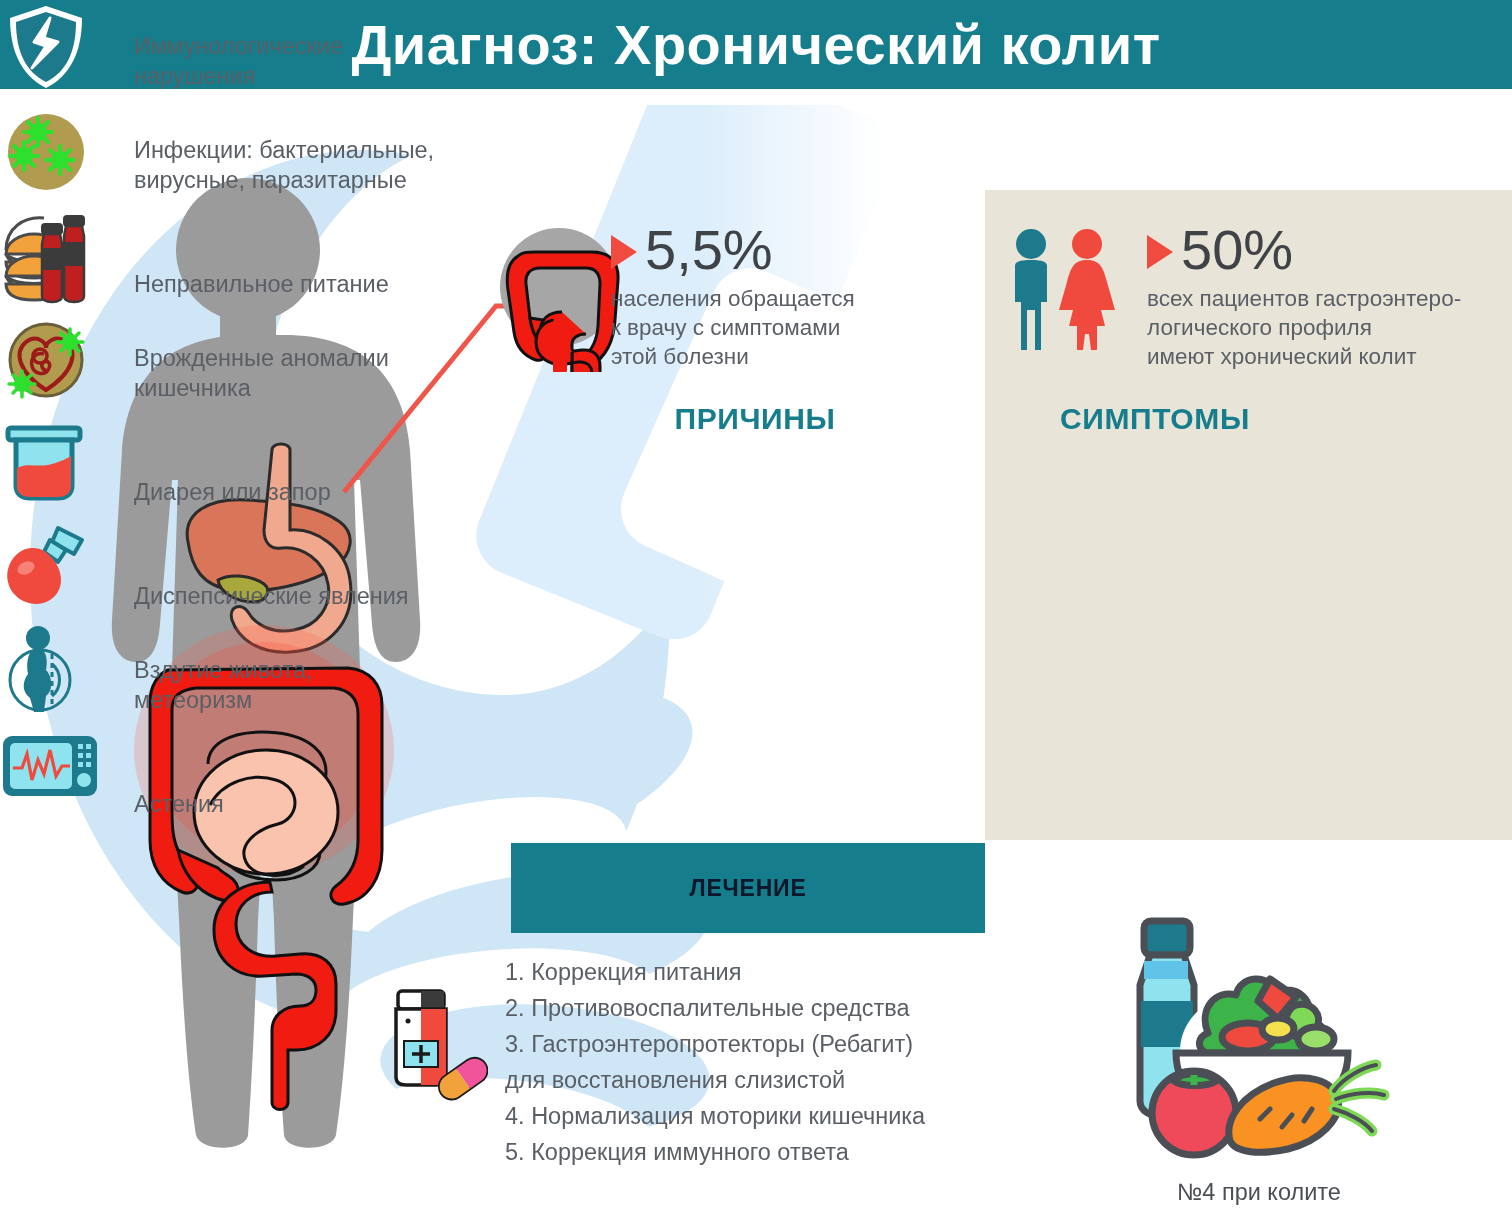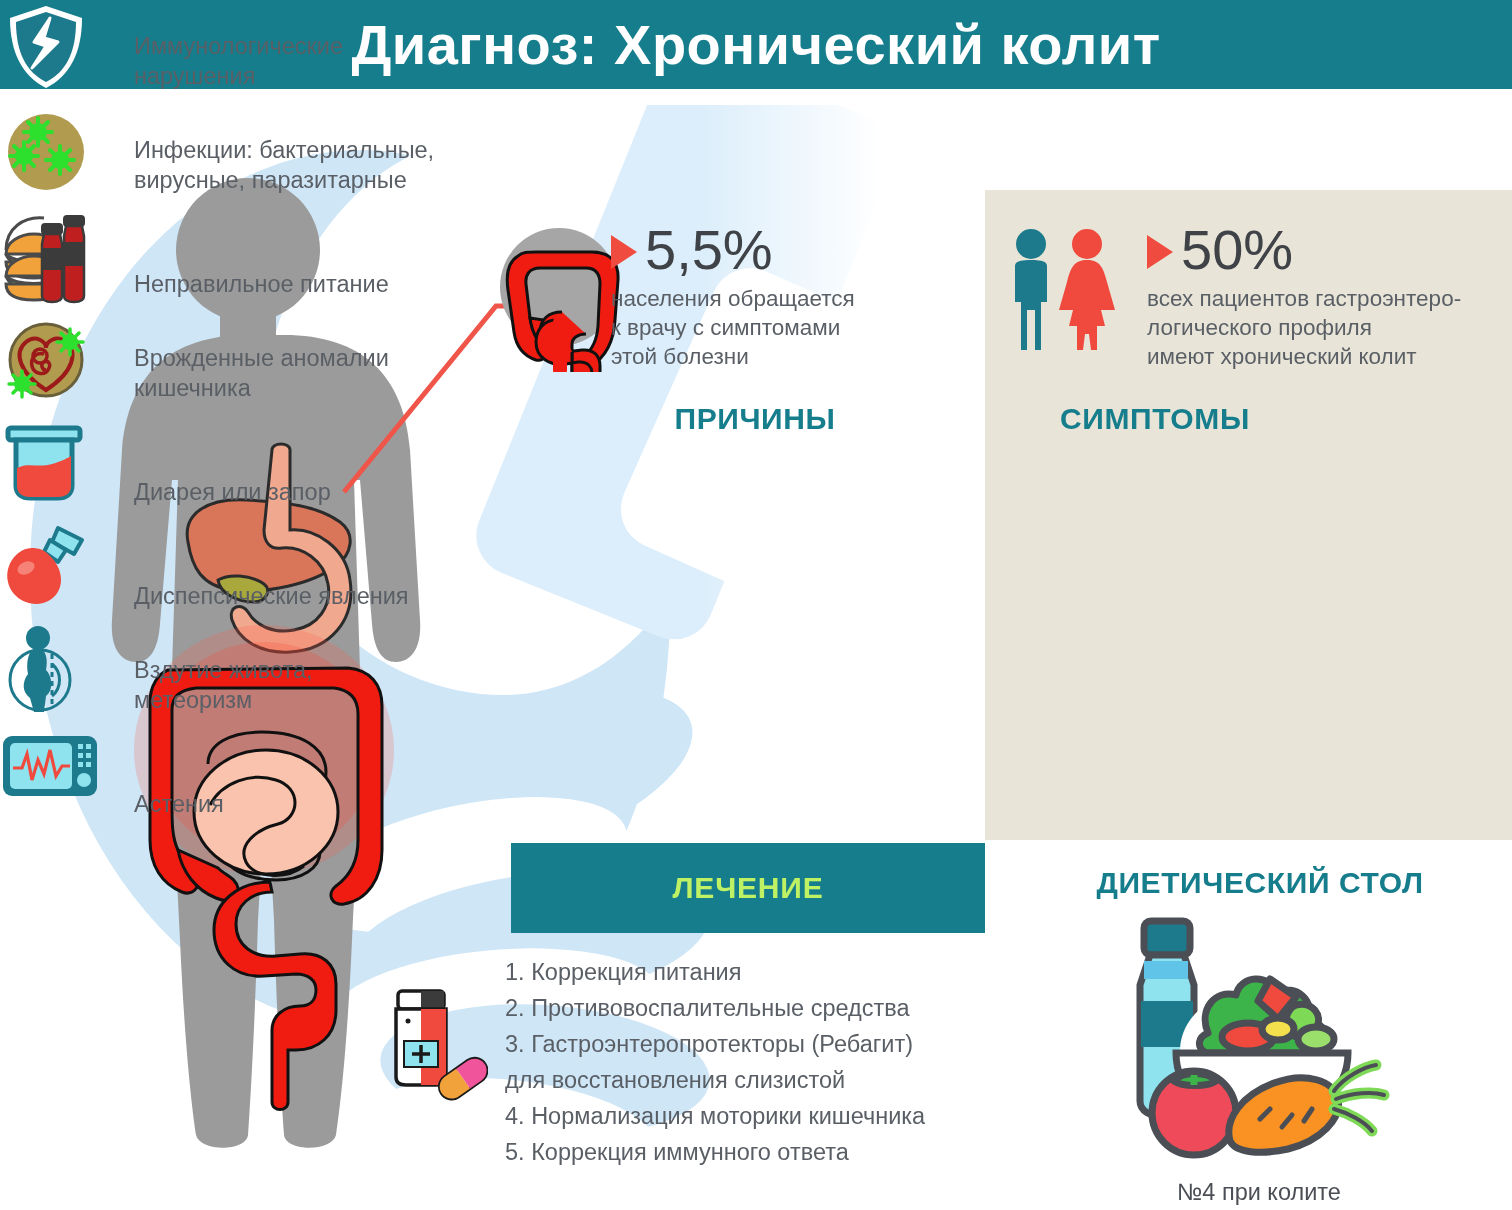--- a/index.html
+++ b/index.html
@@ -61,21 +61,21 @@
   .row-label{font-size:23.5px;color:#5a5f66;line-height:1.3;white-space:pre-line;margin-left:42px;}
 
   .causes{left:492px;top:440px;width:500px;}
   .symptoms{left:1008px;top:440px;width:470px;}
   .rowbox{position:relative;height:100px;margin-bottom:4px;}
   .rowbox .row{position:absolute;left:0;top:0;}
 
   
   .treat-band{position:absolute;left:511px;top:843px;width:474px;height:90px;background:#157d8c;z-index:6;
               display:flex;align-items:center;justify-content:center;}
-  .treat-band span{color:#bef264;font-size:30px;font-weight:bold;letter-spacing:.8px;}
+  .treat-band span{color:#0f172a;font-size:23px;font-weight:bold;letter-spacing:.8px;}
   .treat-list{position:absolute;left:505px;top:955px;width:520px;z-index:6;}
   .treat-item{font-size:23.5px;color:#5a5f66;line-height:1.53;white-space:pre-line;}
   .pill-icon{position:absolute;left:378px;top:985px;z-index:6;}
 
   
   .diet-wrap{position:absolute;left:1000px;top:905px;width:512px;height:285px;z-index:6;display:flex;align-items:center;flex-direction:column;}
   .diet-food{width:272px;flex:0 0 272px;position:relative;height:260px;}
   .diet-texts{margin-left:6px;}
   .diet-line{font-size:23.5px;color:#4b4f55;line-height:1.3;white-space:pre-line;margin-bottom:34px;}
 
@@ -215,21 +215,20 @@
         <div class="stat-num">50%</div>
       </div>
       <div class="stat-desc">всех пациентов гастроэнтеро-
 логического профиля
 имеют хронический колит</div>
     </div>
   </div>
 
   <div class="sec-title" id="t-causes">ПРИЧИНЫ</div>
   <div class="sec-title" id="t-symptoms">СИМПТОМЫ</div>
-  <div class="sec-title" id="t-diet">ДИЕТИЧЕСКИЙ СТОЛ</div>
 
   <div class="causes">
 
     <div class="rowbox">
       <div class="row">
         <div class="row-ico">
           <svg width="92" height="92" viewBox="0 0 92 92">
             <path d="M46 6 L82 18 C82 52 70 76 46 88 C22 76 10 52 10 18 Z" fill="#ffffff"></path>
             <path d="M46 12 L76 22 C76 52 66 72 46 82 C26 72 16 52 16 22 Z" fill="#1d7a8c"></path>
             <path d="M50 18 L34 42 L46 46 L32 68 L58 42 L44 38 Z" fill="#ffffff" stroke="#ffffff" stroke-width="3" stroke-linejoin="round"></path>

